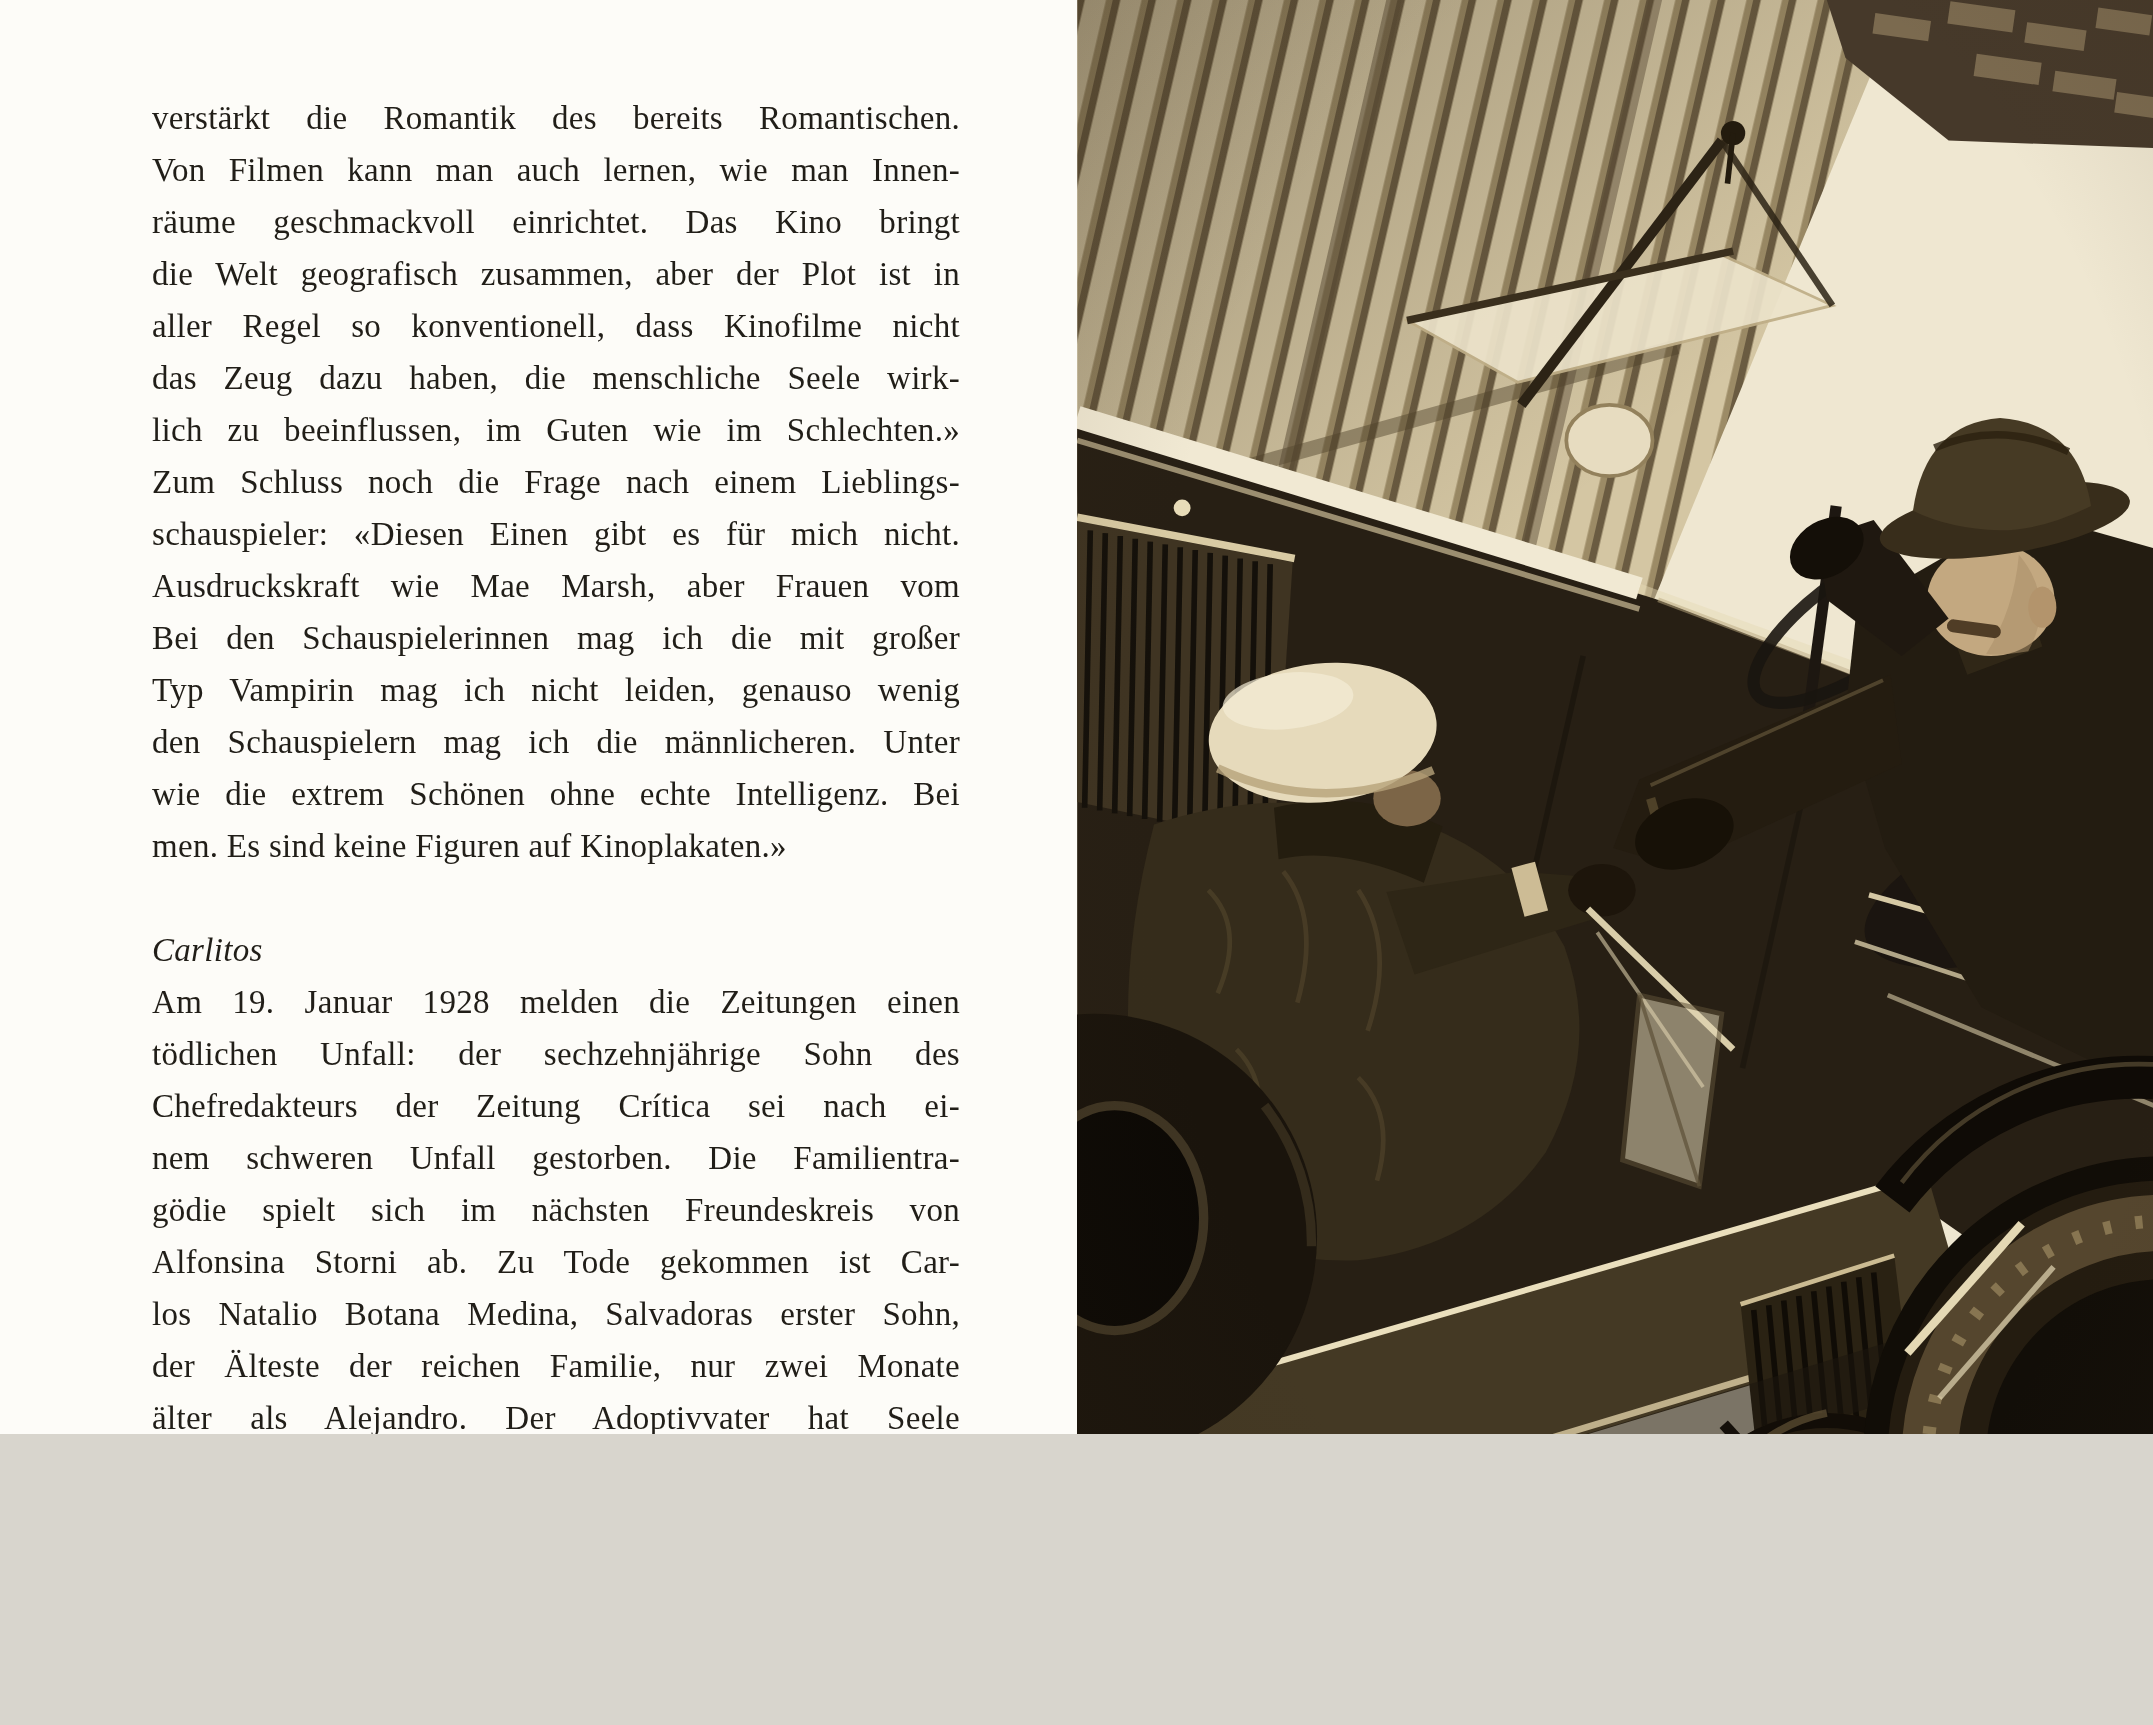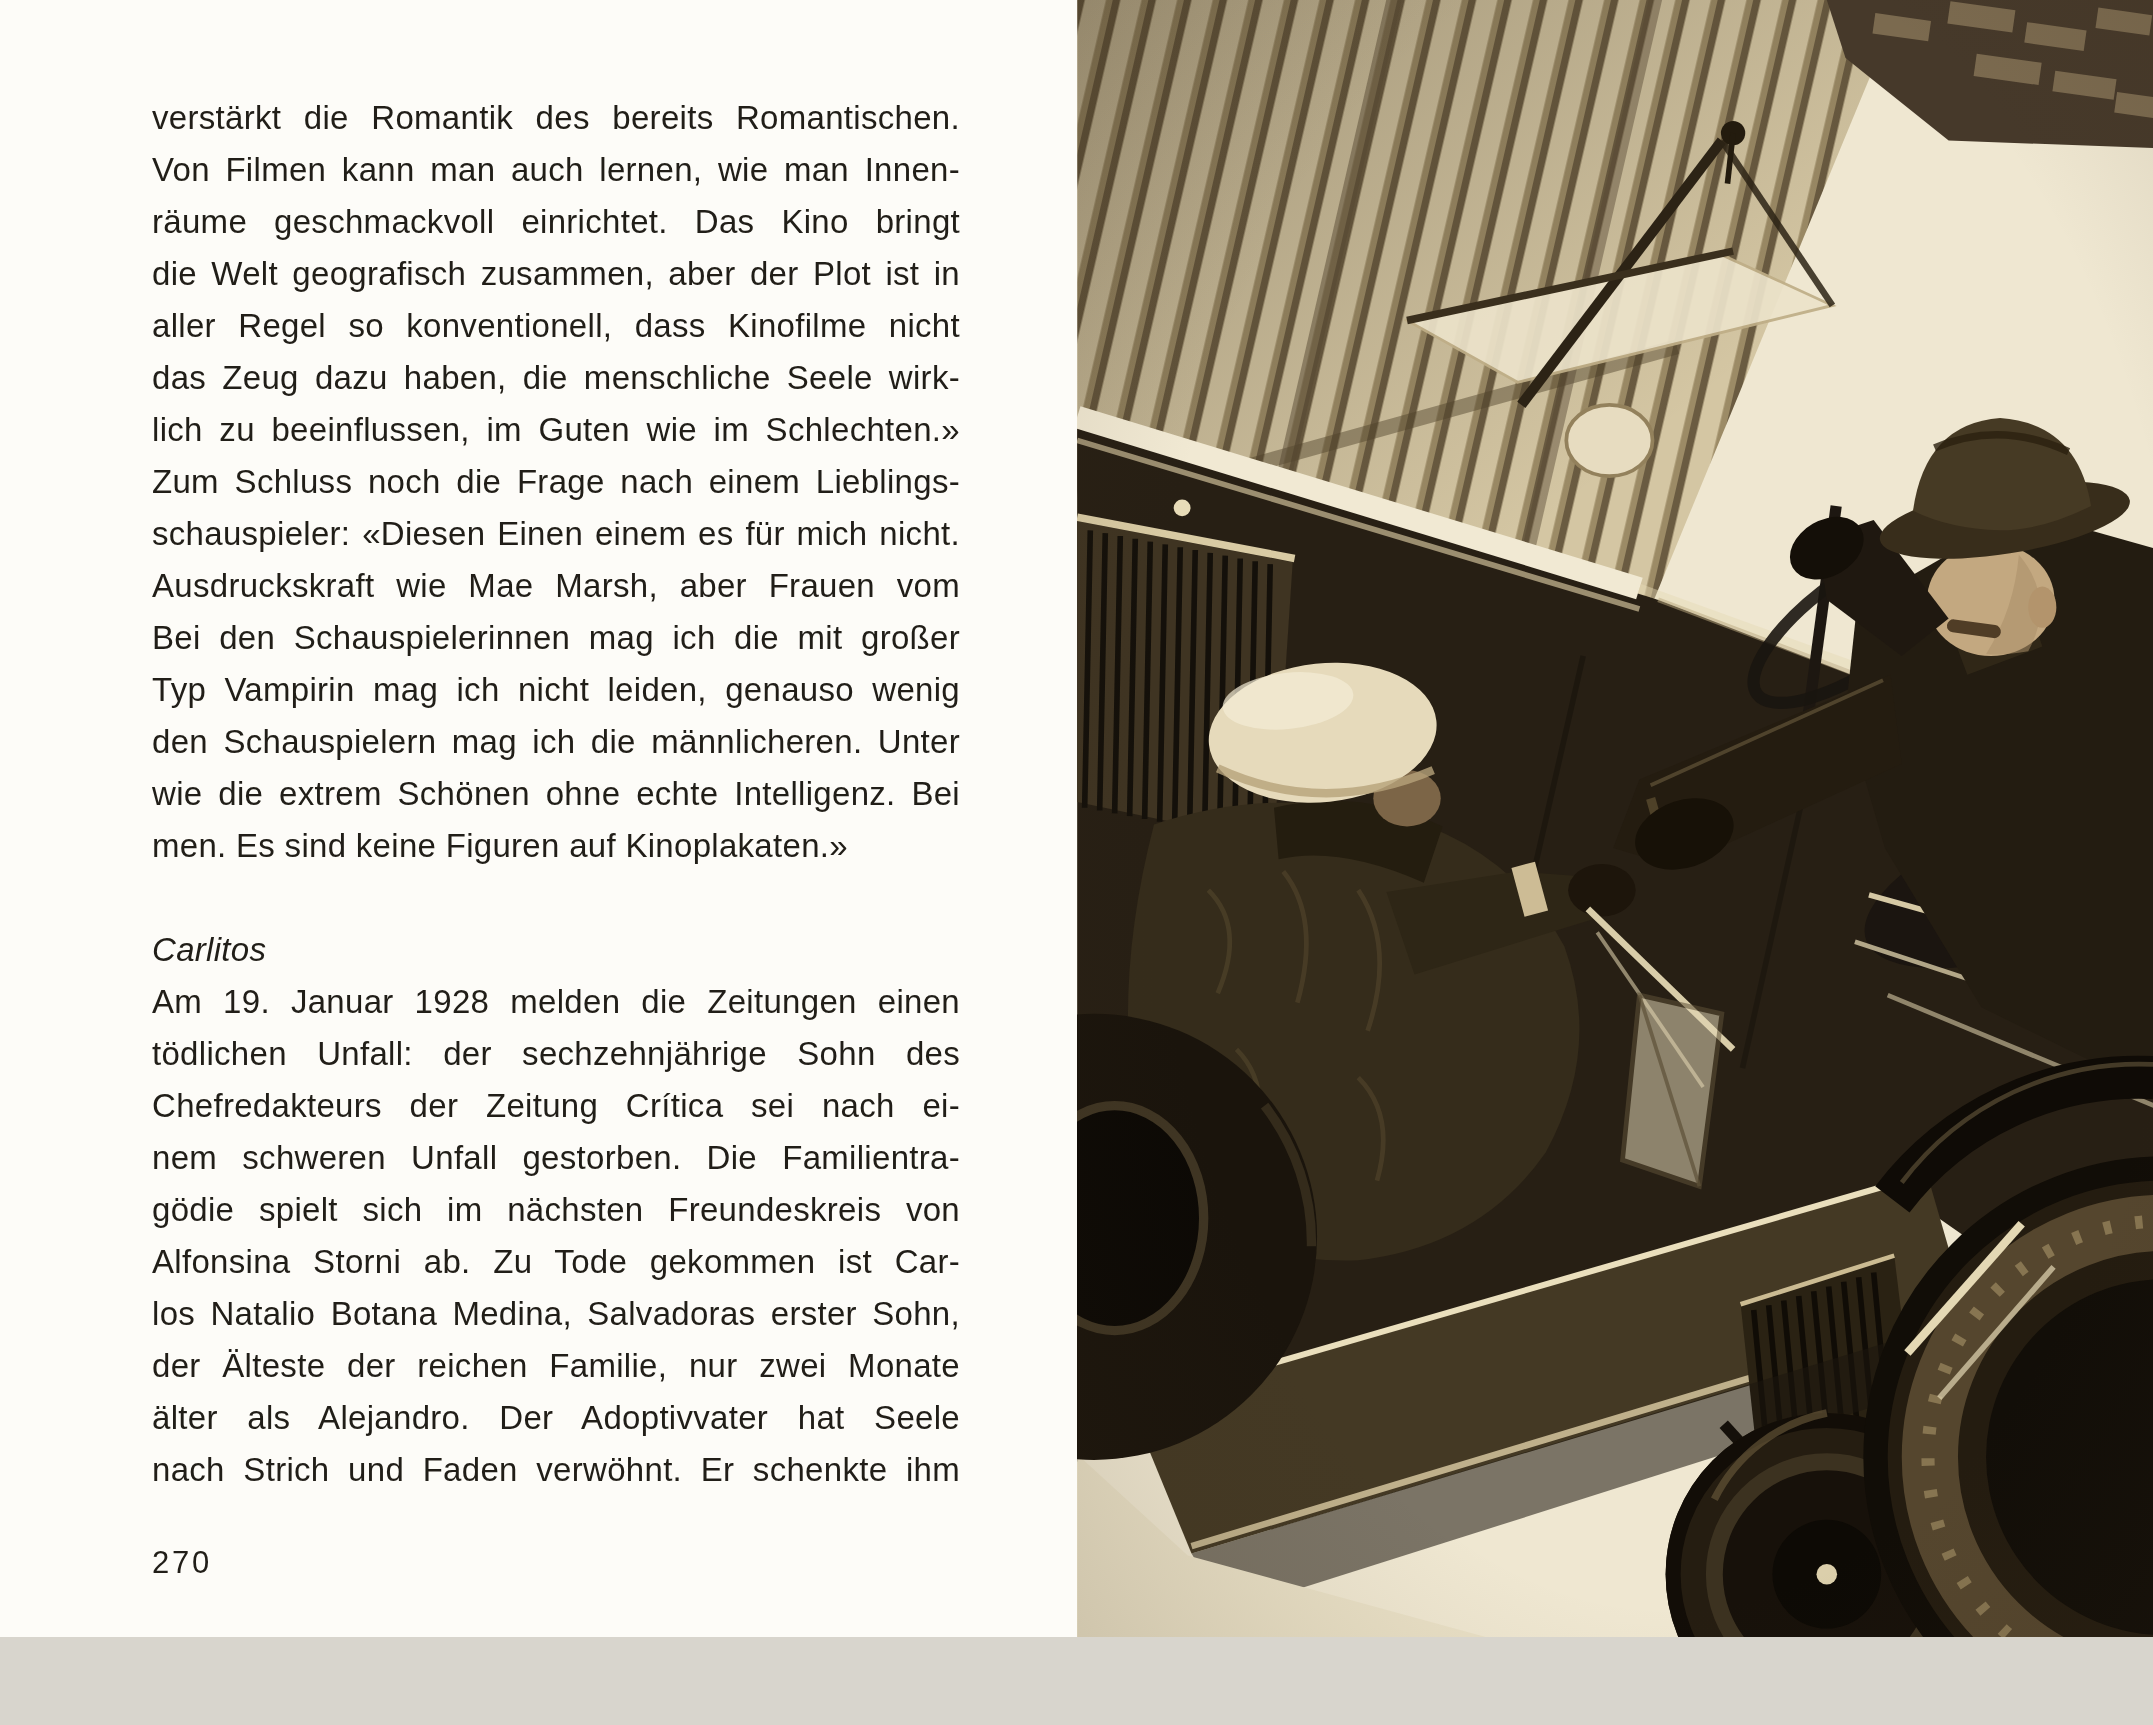--- a/index.html
+++ b/index.html
@@ -1,17 +1,17 @@
 <!DOCTYPE html>
 <html style="font-size:15px"><head>
 <meta charset="utf-8">
 <style>
   html,body{margin:0;padding:0;background:#d8d5cd;}
-  .spread{position:relative;width:2154px;height:1637px;background:#fdfcf8;
-          font-family:Liberation Sans, sans-serif;overflow:hidden;}
+  .spread{position:relative;width:2154px;height:1434px;background:#fdfcf8;
+          font-family:Liberation Serif, serif;overflow:hidden;}
   .page-left{position:absolute;left:0;top:0;width:1077px;height:1726px;background:#fdfcf8;}
   .textblock{position:absolute;left:152px;top:92px;width:808px;color:#211e18;
              font-size:33px;line-height:52px;letter-spacing:0.3px;}
   .para .tline{height:52px;text-align:justify;text-align-last:justify;}
   .para .tline.tl-left{text-align-last:left;}
   .heading{font-style:italic;font-weight:normal;font-size:33px;line-height:52px;
            margin:52px 0 0 0;}
   .pagenum{margin-top:41px;font-size:31px;letter-spacing:2.8px;color:#211e18;}
   .page-right{position:absolute;left:1077px;top:0;width:1077px;height:1726px;}
   .page-right svg{display:block;}
@@ -25,21 +25,21 @@
     <div class="textblock">
       <div class="para">
           <div class="tline">verstärkt die Romantik des bereits Romantischen.</div>
           <div class="tline">Von Filmen kann man auch lernen, wie man Innen-</div>
           <div class="tline">räume geschmackvoll einrichtet. Das Kino bringt</div>
           <div class="tline">die Welt geografisch zusammen, aber der Plot ist in</div>
           <div class="tline">aller Regel so konventionell, dass Kinofilme nicht</div>
           <div class="tline">das Zeug dazu haben, die menschliche Seele wirk-</div>
           <div class="tline">lich zu beeinflussen, im Guten wie im Schlechten.»</div>
           <div class="tline">Zum Schluss noch die Frage nach einem Lieblings-</div>
-          <div class="tline">schauspieler: «Diesen Einen einem es für mich nicht.</div>
+          <div class="tline">schauspieler: «Diesen Einen gibt es für mich nicht.</div>
           <div class="tline">Ausdruckskraft wie Mae Marsh, aber Frauen vom</div>
           <div class="tline">Bei den Schauspielerinnen mag ich die mit großer</div>
           <div class="tline">Typ Vampirin mag ich nicht leiden, genauso wenig</div>
           <div class="tline">den Schauspielern mag ich die männlicheren. Unter</div>
           <div class="tline">wie die extrem Schönen ohne echte Intelligenz. Bei</div>
           <div class="tline tl-left">men. Es sind keine Figuren auf Kinoplakaten.»</div>
         </div>
       <h2 class="heading">Carlitos</h2>
       <div class="para">
           <div class="tline">Am 19. Januar 1928 melden die Zeitungen einen</div>

